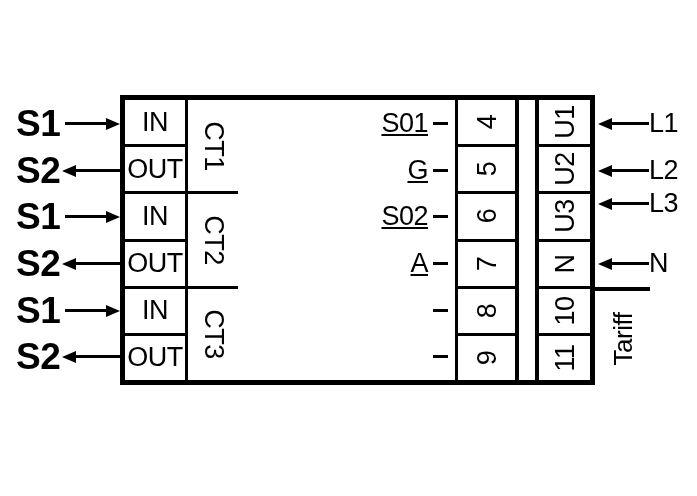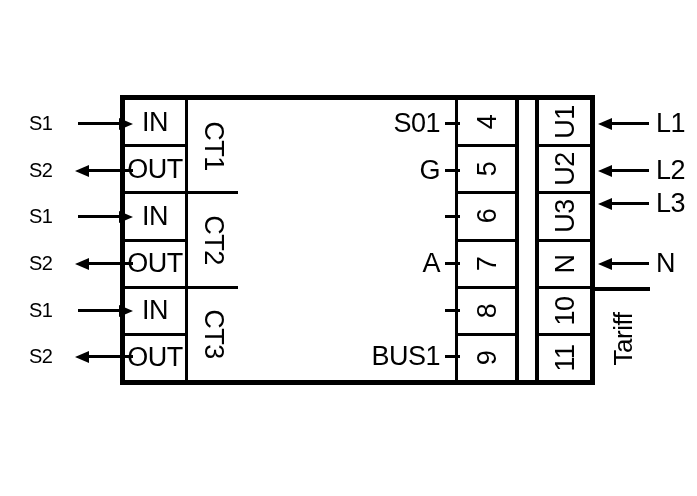--- a/index.html
+++ b/index.html
@@ -58,43 +58,45 @@
   
   .vt-ccw, .vt-cw {
     position:absolute; left:50%; top:50%; white-space:nowrap;
     font-size:27px; letter-spacing:-0.5px;
   }
   .vt-ccw { transform:translate(-50%,-50%) rotate(-90deg); }
   .vt-cw  { transform:translate(-50%,-50%) rotate(90deg); }
 
   
   .lrow {
-    position:absolute; left:29px; width:104px; height:47px;
+    position:absolute; left:16px; width:104px; height:47px;
     display:flex; align-items:center; justify-content:space-between;
-    font-size:20px;
+    font-size:37px;
+    font-weight:bold;
   }
   .arrow { display:flex; align-items:center; }
   .aline { height:3px; background:#000; }
   .head-r { width:0; height:0; border-top:6px solid transparent; border-bottom:6px solid transparent; border-left:14px solid #000; }
   .head-l { width:0; height:0; border-top:6px solid transparent; border-bottom:6px solid transparent; border-right:14px solid #000; }
 
   
   .sigrow {
-    position:absolute; left:285px; width:175px; height:47px;
+    position:absolute; left:273px; width:175px; height:47px;
     display:flex; align-items:center; justify-content:flex-end;
     font-size:27px;
+    text-decoration:underline;
   }
   .dash { width:15px; height:3px; background:#000; margin-left:5px; }
 
   
   .rrow {
     position:absolute; left:598px; width:92px; height:47px;
     display:flex; align-items:center; font-size:27px;
   }
-  .rrow .lbl { margin-left:7px; }
+  .rrow .lbl { }
 
   
   .tariff-line { position:absolute; left:593px; top:287px; width:57px; height:4px; background:#000; }
   .tariff-box { position:absolute; left:600px; top:295px; width:46px; height:88px; }
   .tariff-box .vt-ccw { font-size:26px; }
 </style>
 </head>
 <body>
 
 <div class="main-box"></div>
@@ -177,31 +179,31 @@
 
 <div class="sigrow" style="top:100px">
     <span>S01</span>
     <span class="dash"></span>
   </div>
 <div class="sigrow" style="top:147px">
     <span>G</span>
     <span class="dash"></span>
   </div>
 <div class="sigrow" style="top:193px">
+    <span>S02</span>
     <span class="dash"></span>
   </div>
 <div class="sigrow" style="top:240px">
     <span>A</span>
     <span class="dash"></span>
   </div>
 <div class="sigrow" style="top:287px">
     <span class="dash"></span>
   </div>
 <div class="sigrow" style="top:333px">
-    <span>BUS1</span>
     <span class="dash"></span>
   </div>
 
 <div class="num-col">
   <div class="cell">
       <span class="vt-ccw">4</span>
     </div>
   <div class="cell">
       <span class="vt-ccw">5</span>
     </div>

